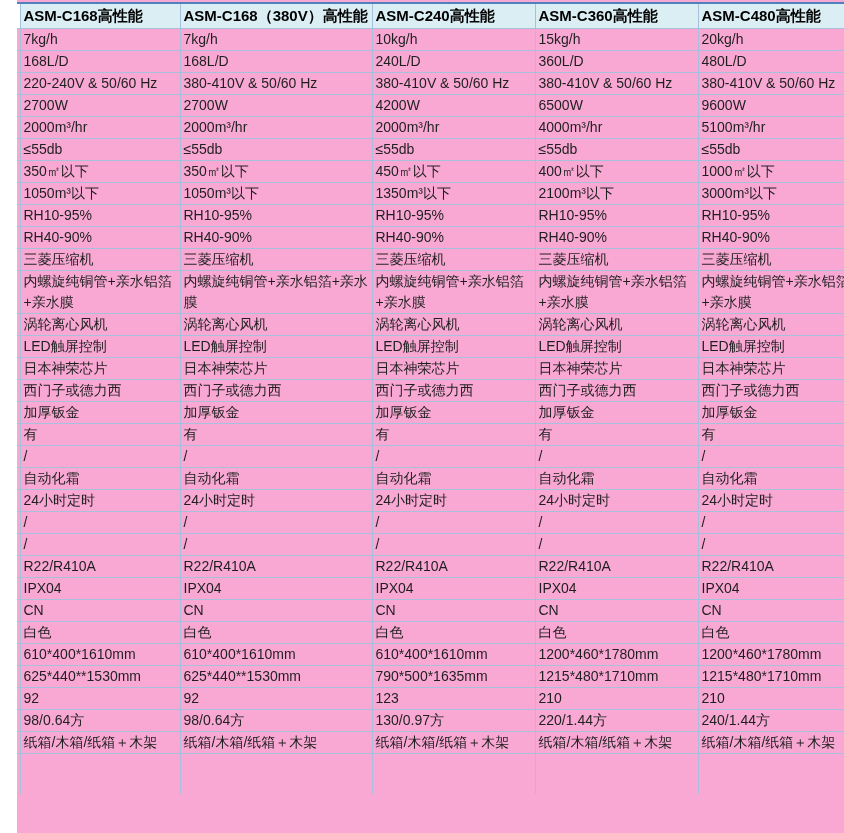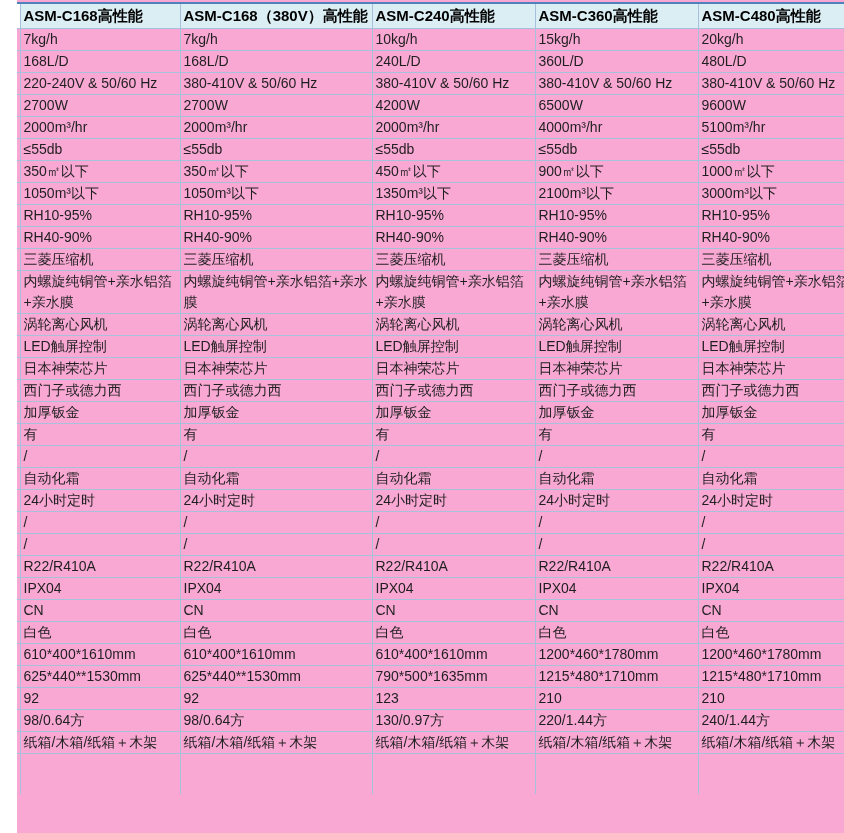--- a/index.html
+++ b/index.html
@@ -121,21 +121,21 @@
           <td>≤55db</td>
           <td>≤55db</td>
           <td>≤55db</td>
           <td>≤55db</td>
         </tr>
         <tr>
           <td class="sliver"></td>
           <td>350㎡以下</td>
           <td>350㎡以下</td>
           <td>450㎡以下</td>
-          <td>900㎡以下</td>
+          <td>400㎡以下</td>
           <td>1000㎡以下</td>
         </tr>
         <tr>
           <td class="sliver"></td>
           <td>1050m³以下</td>
           <td>1050m³以下</td>
           <td>1350m³以下</td>
           <td>2100m³以下</td>
           <td>3000m³以下</td>
         </tr>

